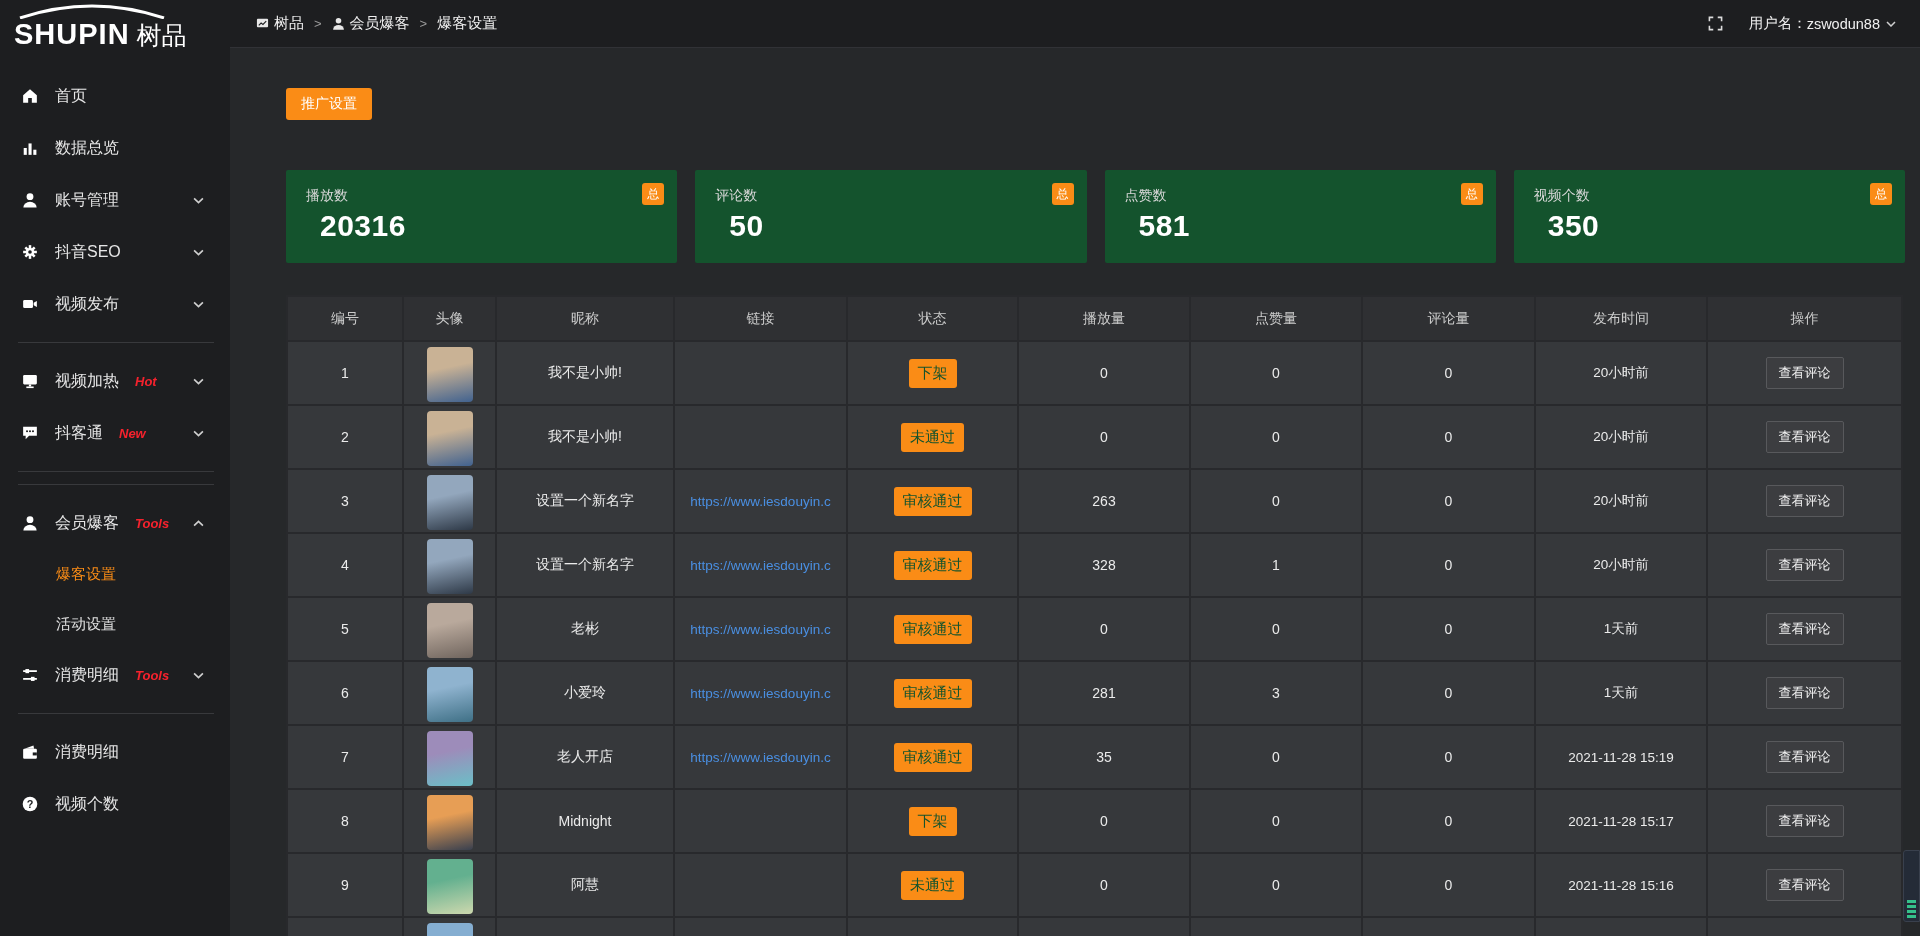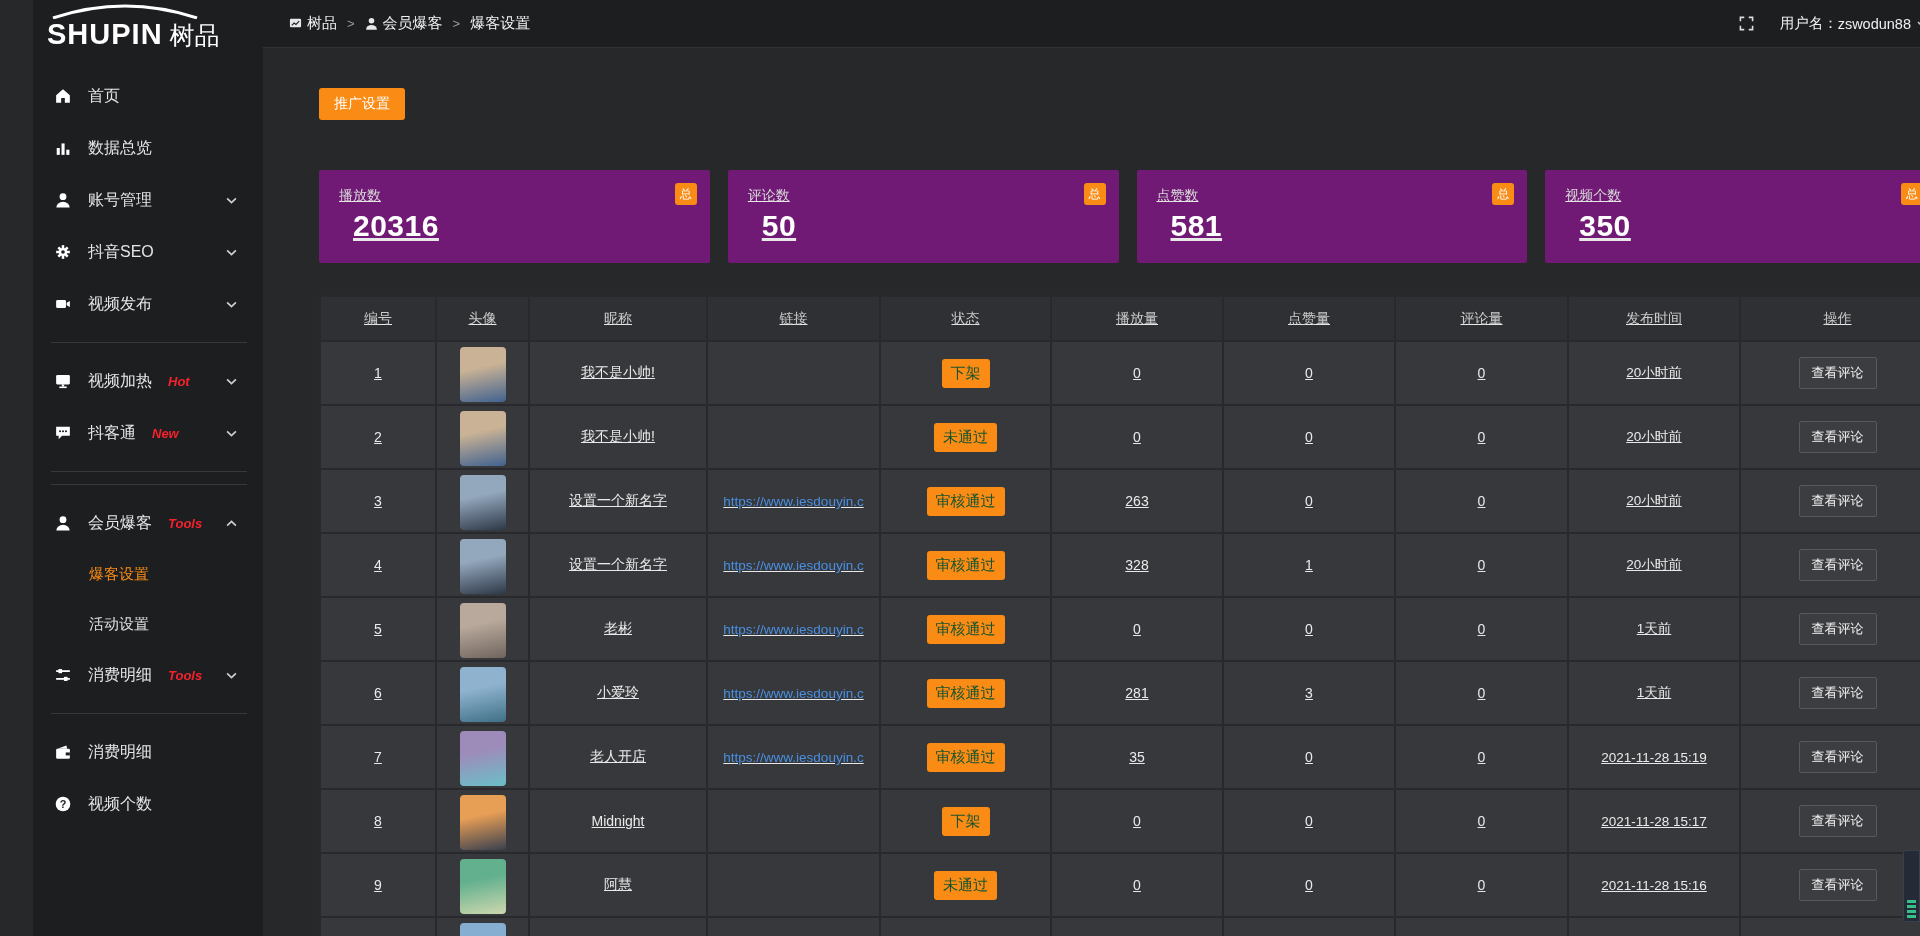--- a/index.html
+++ b/index.html
@@ -6,21 +6,21 @@
   html,body { width:1920px; height:936px; overflow:hidden; }
   body {
     font-family:"Liberation Sans","DejaVu Sans",sans-serif;
     background:#26282a; color:#e8e8e8;
   }
   .app { display:flex; width:1920px; height:936px; }
 
   
   .sidebar {
     width:230px; min-width:230px; height:100%;
-    background:#1d1e20; overflow:hidden;margin-left:33px;
+    background:#1d1e20; overflow:hidden;
   }
   .logo { position:relative; height:60px; padding:10px 0 0 14px; cursor:pointer; }
   .logo-arc { position:absolute; top:3px; left:16px; width:152px; height:16px; }
   .logo-line { display:flex; align-items:baseline; margin-top:8px; }
   .logo-en { font-size:29px; font-weight:800; letter-spacing:1px; color:#fff; }
   .logo-cn { font-size:25px; font-weight:500; color:#fff; margin-left:7px; }
   .nav { padding-top:10px; }
   .nav-item {
     display:flex; align-items:center; height:52px;
     padding:0 26px 0 22px; cursor:pointer; color:#e6e6e6; font-size:16px;
@@ -52,31 +52,31 @@
   .bc-ico svg { width:13px; height:13px; }
   .bc-sep { color:#9a9a9a; font-size:13px; margin:0 10px; }
   .topbar-right { margin-left:auto; display:flex; align-items:center; }
   .fullscreen { display:inline-flex; color:#dcdcdc; cursor:pointer; margin-right:26px; }
   .fullscreen svg { width:15px; height:15px; }
   .user-label, .username { font-size:14.5px; color:#f0f0f0; }
   .username { cursor:pointer; }
   .caret { display:inline-flex; margin-left:6px; color:#cfcfcf; cursor:pointer; }
   .caret svg { width:10px; height:6px; }
 
-  .content { flex:1; padding:40px 15px 16px 56px; overflow:hidden; background:#26282a;text-decoration:underline; }
+  .content { flex:1; padding:40px 15px 16px 56px; overflow:hidden; background:#26282a; }
 
   .promo-btn {
     background:#fa8c16; color:#fff; border:none; border-radius:3px;
     font-size:14px; padding:7px 15px; cursor:pointer;
     font-family:inherit;
   }
 
   .stats-row { display:flex; gap:18px; margin-top:50px; }
   .card {
-    position:relative; flex:1; height:93px; background:#701a75;
+    position:relative; flex:1; height:93px; background:#14532d;
     border-radius:2px; padding:17px 20px;
   }
   .card-label { font-size:14px; color:#d8d8d8; }
   .card-value { font-size:30px; font-weight:600; color:#fff; margin-top:4px; letter-spacing:0.5px;margin-left:14px; }
   .card-badge {
     position:absolute; top:13px; right:13px; width:22px; height:22px;
     background:#fa8c16; color:#fff; font-size:12px; border-radius:3px;
     display:flex; align-items:center; justify-content:center;
   }
 

